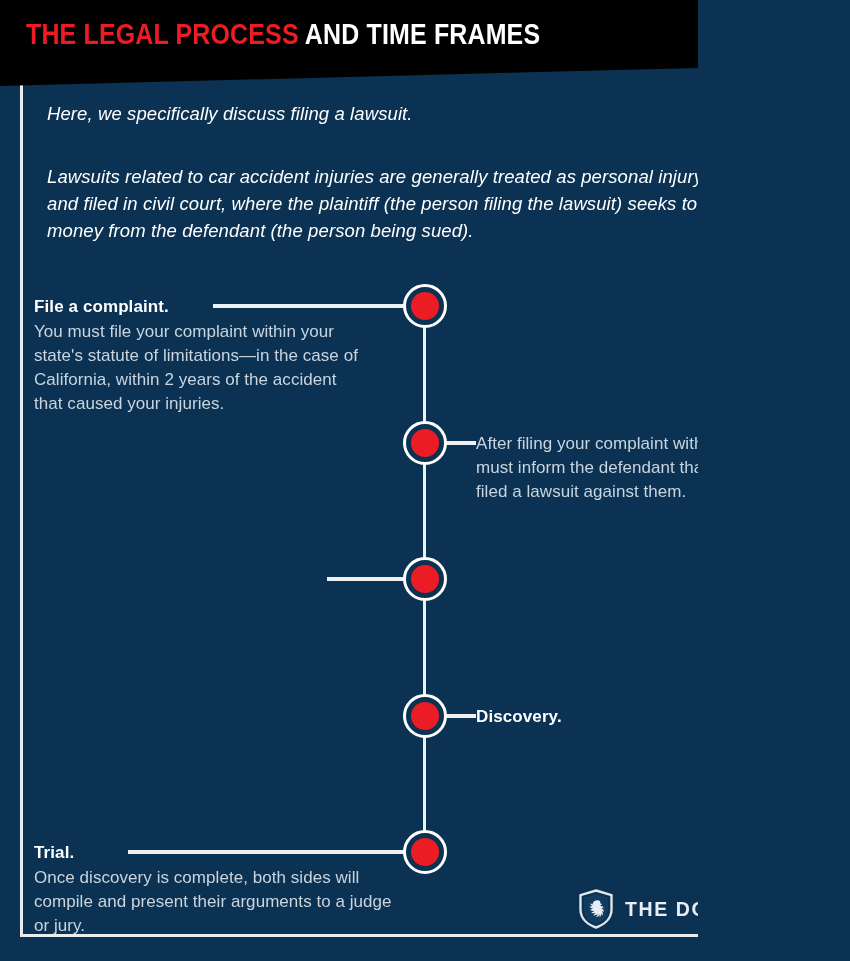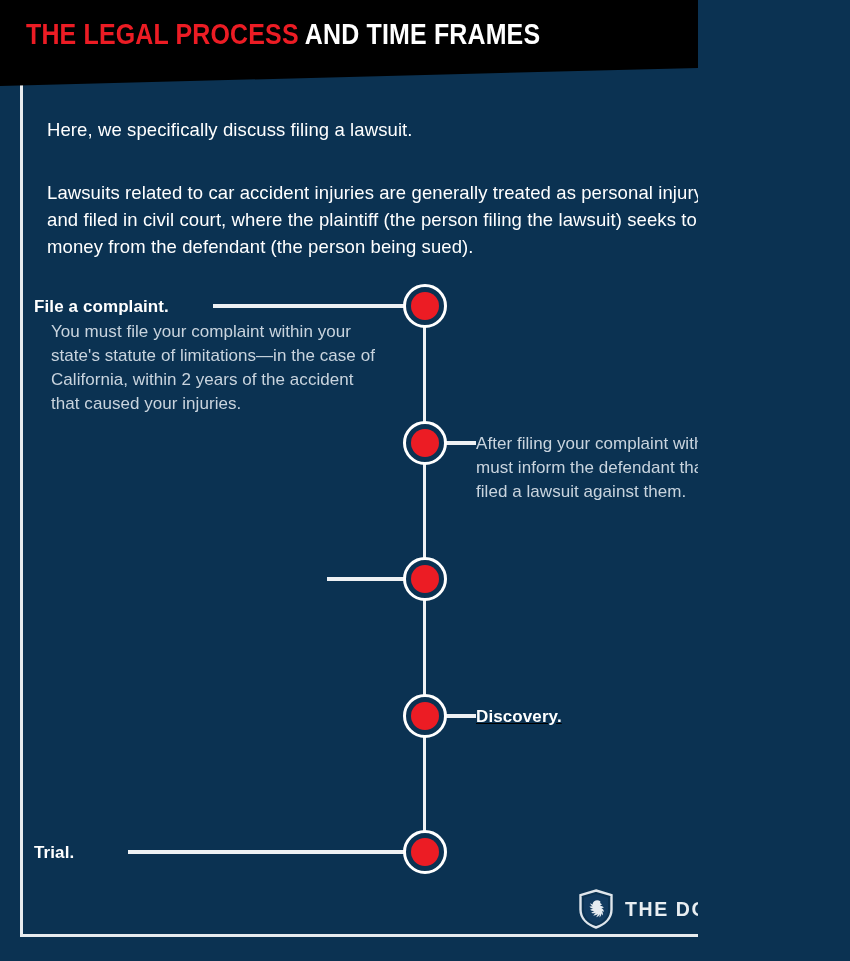--- a/index.html
+++ b/index.html
@@ -57,23 +57,24 @@
     height: 917px;
     border: 3px solid #e8ecef;
     z-index: 2;
     pointer-events: none;
   }
 
   
   #intro {
     position: absolute;
     left: 47px;
-    top: 116px;
+    top: 100px;
     width: 760px;
     z-index: 3;
+    font-style: italic;
   }
   .intro-p {
     color: #ffffff;
     font-size: 18.5px;
     line-height: 27px;
     letter-spacing: 0.1px;
   }
   .intro-p.second { margin-top: 36px; width: 756px; }
 
   
@@ -173,50 +174,51 @@
   </div>
 
   <div id="spine"></div>
 
   <div class="connector" style="left:213px; top:304px; width:200px;"></div>
   <div class="node" style="left:403px; top:284px;">
     <span class="dot"></span>
   </div>
   <div class="step" style="left:34px; top:294px; width:360px;">
     <div class="step-title">File a complaint.</div>
-    <div class="step-body" style="width:330px;margin-left:17px;">You must file your complaint within your state's statute of limitations—in the case of California, within 2 years of the accident that caused your injuries.</div>
+    <div class="step-body" style="width:330px;">You must file your complaint within your state's statute of limitations—in the case of California, within 2 years of the accident that caused your injuries.</div>
   </div>
 
   <div class="connector" style="left:443px; top:441px; width:33px;"></div>
   <div class="node" style="left:403px; top:421px;">
     <span class="dot"></span>
   </div>
   <div class="step" style="left:476px; top:431px; width:345px;">
     <div class="step-body" style="width:338px;">After filing your complaint with the court, you must inform the defendant that you have filed a lawsuit against them.</div>
   </div>
 
   <div class="connector" style="left:327px; top:577px; width:86px;"></div>
   <div class="node" style="left:403px; top:557px;">
     <span class="dot"></span>
   </div>
 
   <div class="connector" style="left:443px; top:714px; width:33px;"></div>
   <div class="node" style="left:403px; top:694px;">
     <span class="dot"></span>
   </div>
-  <div class="step" style="left:476px; top:704px; width:330px;text-decoration:underline;">
+  <div class="step" style="left:476px; top:704px; width:330px;">
     <div class="step-title">Discovery.</div>
   </div>
 
   <div class="connector" style="left:128px; top:850px; width:285px;"></div>
   <div class="node" style="left:403px; top:830px;">
     <span class="dot"></span>
   </div>
   <div class="step" style="left:34px; top:840px; width:380px;">
     <div class="step-title">Trial.</div>
+    <div class="step-body" style="width:368px;">Once discovery is complete, both sides will compile and present their arguments to a judge or jury.</div>
   </div>
 
   <div id="logo">
     <svg id="logo-mark" viewBox="0 0 36 40">
       <path d="M18 1.5 L33.5 6.2 V20.5 C33.5 29.5 26.5 35.6 18 38.5 C9.5 35.6 2.5 29.5 2.5 20.5 V6.2 Z" fill="none" stroke="#dfe6ec" stroke-width="2.4"></path>
       <path d="M18 5 L30 8.7 V20.6 C30 28 24.4 32.9 18 35.4 C11.6 32.9 6 28 6 20.6 V8.7 Z" fill="#123b60"></path>
       <g fill="#e6ecf1">
         <path d="M22.6 12.4 c-1.9-1.5-4.6-1.6-6.4-0.2 c-1.1 0.8-1.6 2-1.5 3.2 l-2.6-1.1 c0.4 1.3 1.3 2.3 2.5 2.9
                  l-3.1 0.2 c0.9 1.3 2.3 2.1 3.9 2.2 l-3.3 1.1 c1.2 1.1 2.8 1.5 4.3 1.2 l-3.2 1.9 c1.5 0.7 3.2 0.7 4.7 0
                  l-2.7 2.6 c1.7 0.3 3.4-0.2 4.7-1.3 l-1.7 3.1 c1.6-0.4 2.9-1.5 3.6-3 l-0.3 3.2 c1.3-1 2-2.6 1.9-4.2

